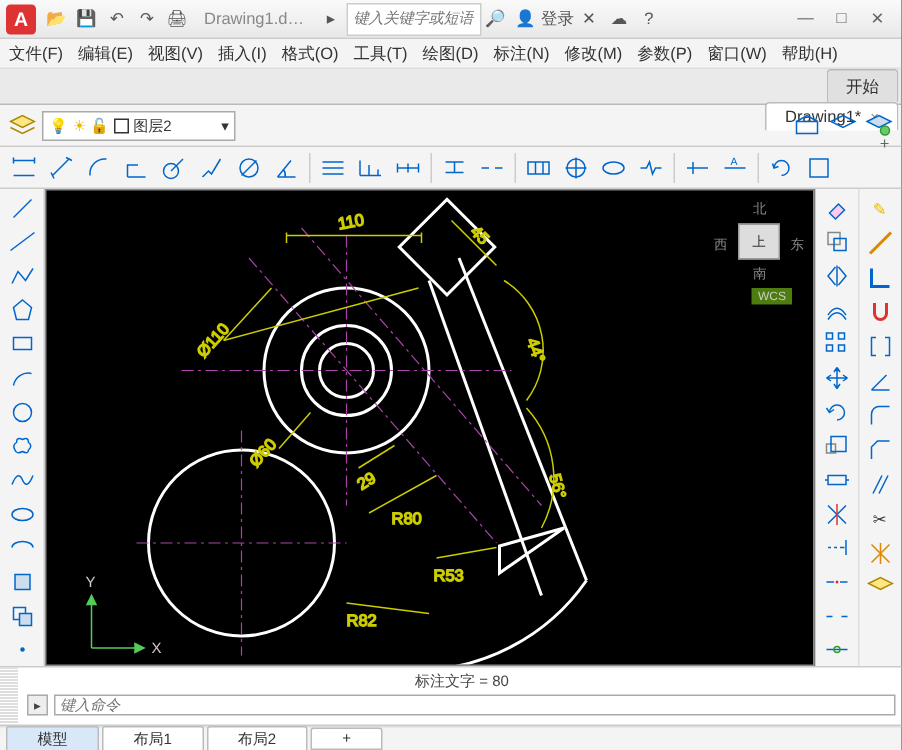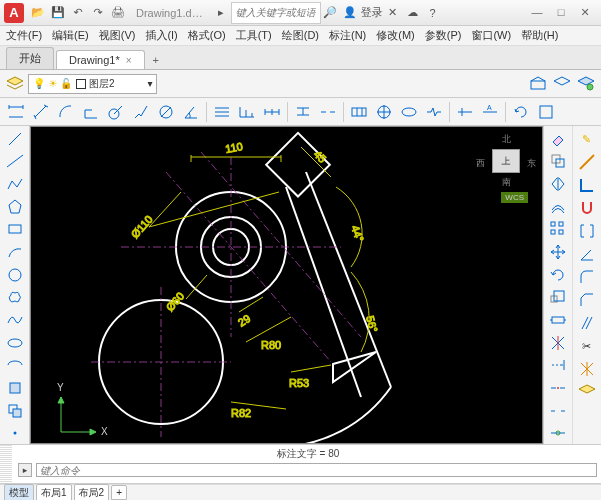--- a/index.html
+++ b/index.html
@@ -7,21 +7,21 @@
 .titlebar { height: 26px; background: linear-gradient(#fafafa,#e8e8e8); display: flex; align-items: center; padding: 0 4px; border-bottom: 1px solid #ccc; }
 .app-icon { width: 20px; height: 20px; background: #d33; color: #fff; border-radius: 3px; display: flex; align-items: center; justify-content: center; font-weight: bold; font-size: 13px; margin-right: 4px; }
 .titlebar .tb-btn { width: 18px; height: 18px; margin: 0 1px; display: flex; align-items: center; justify-content: center; color: #555; }
 .titlebar .doc-name { color: #888; font-size: 11px; margin: 0 8px; }
 .titlebar .search { border: 1px solid #ccc; background: #fff; height: 22px; width: 90px; padding: 0 4px; font-style: italic; color: #aaa; font-size: 10px; }
 .titlebar .spacer { flex: 1; }
 .win-controls { display: flex; }
 .win-controls span { width: 24px; text-align: center; color: #666; }
 .menubar { height: 20px; background: #f4f4f4; display: flex; align-items: center; padding: 0 6px; border-bottom: 1px solid #ddd; }
 .menubar span { margin-right: 10px; font-size: 11px; color: #333; cursor: default; }
-.tabs { height: 24px; background: #eaeaea; display: flex; align-items: flex-end; padding-left: 6px; border-bottom: 1px solid #bbb; }
+.tabs { height: 24px; background: #eaeaea; display: flex; align-items: flex-end; padding-left: 6px; border-bottom: 1px solid #bbb; flex-direction: column; }
 .tab { padding: 3px 12px; background: #fff; border: 1px solid #bbb; border-bottom: none; border-radius: 3px 3px 0 0; font-size: 11px; margin-right: 2px; display: flex; align-items: center; }
 .tab.inactive { background: #e0e0e0; }
 .tab .x { margin-left: 6px; color: #888; font-size: 10px; }
 .tab.plus { background: transparent; border: none; padding: 3px 6px; color: #666; }
 .layerbar { height: 28px; background: #f4f4f4; display: flex; align-items: center; padding: 0 4px; border-bottom: 1px solid #ccc; gap: 2px; }
 .layer-combo { display: flex; align-items: center; border: 1px solid #aaa; background: #fff; height: 20px; padding: 0 4px; gap: 3px; font-size: 10px; }
 .layer-combo .sq { width: 10px; height: 10px; background: #fff; border: 1px solid #333; }
 .layer-combo .sun { color: #e6b800; }
 .layer-combo .lock { color: #888; }
 .layerbar .ic { width: 22px; height: 22px; display: flex; align-items: center; justify-content: center; }
@@ -42,21 +42,21 @@
 .rtool { width: 58px; background: #f4f4f4; border-left: 1px solid #ccc; display: flex; flex-direction: row; }
 .rtool .col { width: 28px; display: flex; flex-direction: column; align-items: center; padding-top: 2px; gap: 1px; overflow: hidden; }
 .rtool .ic { width: 24px; height: 22px; display: flex; align-items: center; justify-content: center; }
 .cmdbar { height: 40px; background: #fff; border-top: 1px solid #ccc; border-bottom: 1px solid #ccc; padding: 2px 4px; font-size: 10px; color: #444; position: relative; }
 .cmdbar .handle { position: absolute; left: 0; top: 0; width: 12px; height: 100%; background: repeating-linear-gradient(#ddd,#ddd 1px,#fff 1px,#fff 2px); }
 .cmdbar .lines { margin-left: 15px; text-align: center; }
 .cmdbar .inp { display: flex; align-items: center; margin-left: 14px; margin-top: 2px; }
 .cmdbar .chev { width: 14px; height: 14px; background: #eee; border: 1px solid #aaa; margin-right: 4px; display:flex;align-items:center;justify-content:center;font-size:9px; }
 .cmdbar input { border: 1px solid #aaa; height: 14px; flex: 1; font-size: 10px; padding: 0 3px; font-style: italic; color: #888; }
 .status { height: 16px; background: #f4f4f4; display: flex; align-items: center; padding: 0 4px; font-size: 10px; border-top: 1px solid #ddd; }
-.status .stab { padding: 1px 4px; border: 1px solid #bbb; background: #fff; margin-right: 2px; border-radius: 2px 2px 0 0; }
+.status .stab { padding: 1px 20px; border: 1px solid #bbb; background: #fff; margin-right: 2px; border-radius: 2px 2px 0 0; }
 .status .stab.active { background: #d8e8f8; }
 svg.icon { width: 18px; height: 18px; }
 </style>
 </head>
 <body>
 
 <div class="titlebar">
   <div class="app-icon">A</div>
   <span class="tb-btn">📂</span>
   <span class="tb-btn">💾</span>

